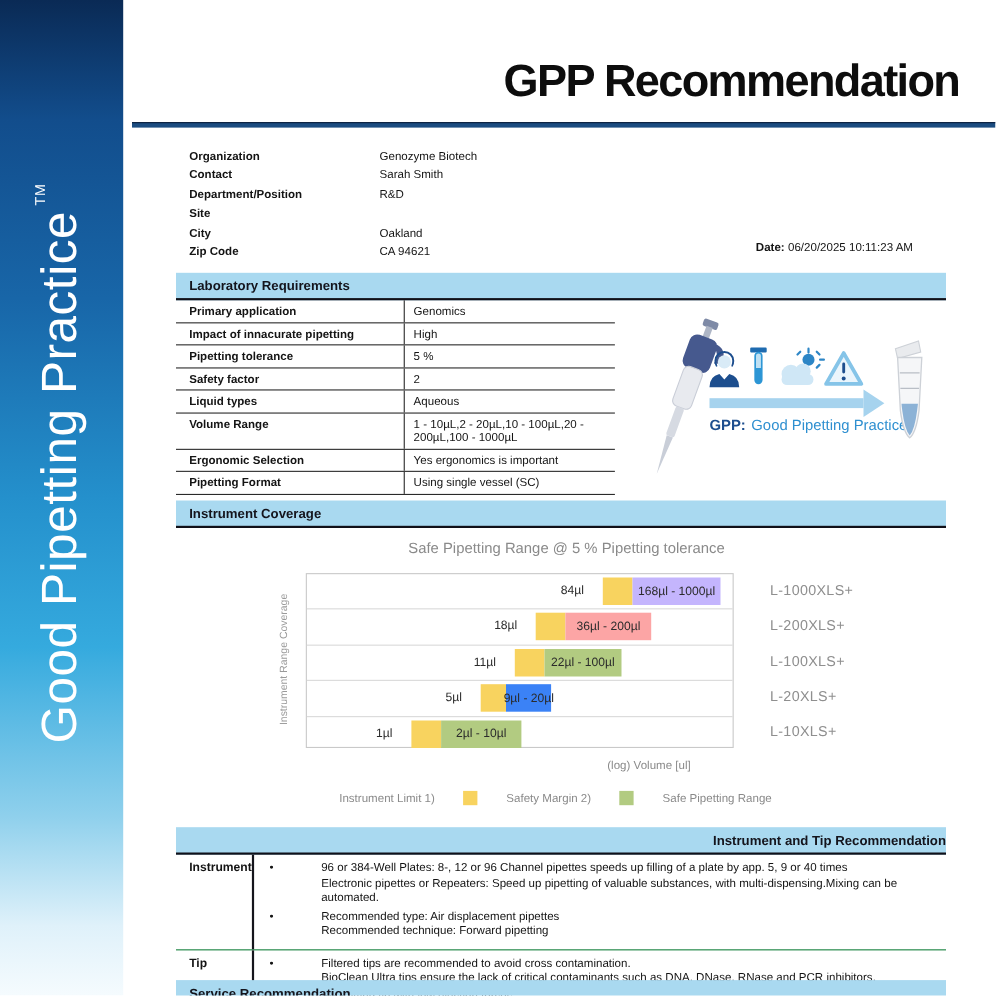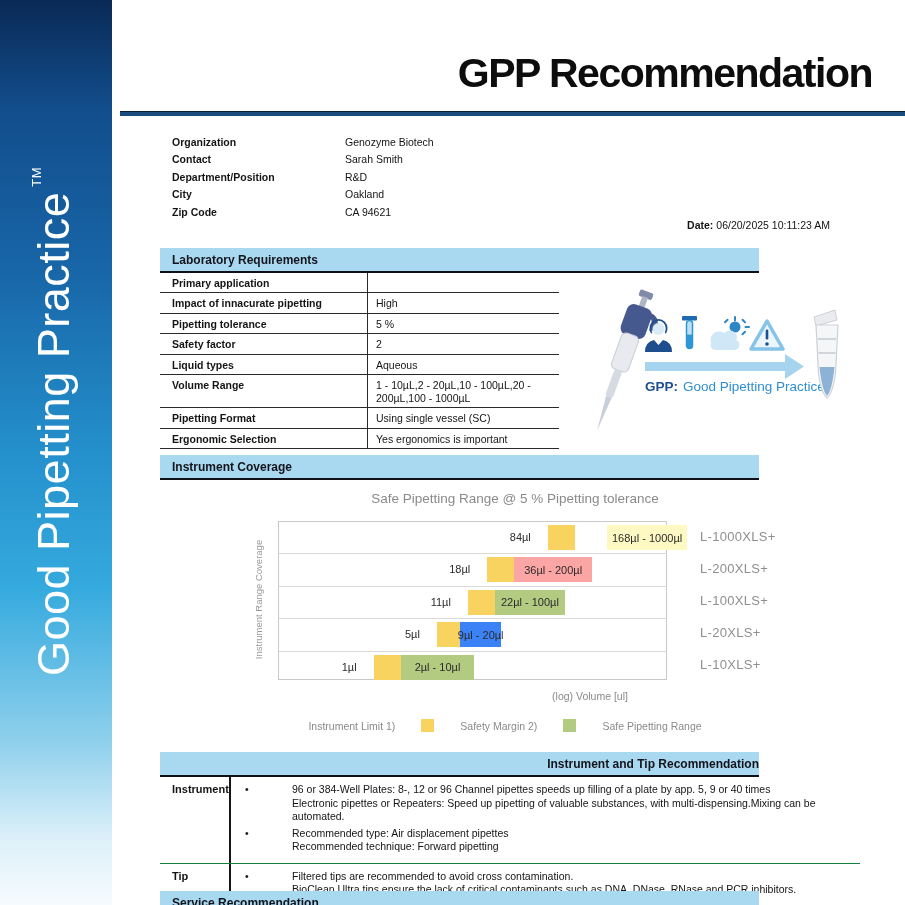--- a/index.html
+++ b/index.html
@@ -21,21 +21,21 @@
   .title{position:absolute;top:50px;right:33px;margin:0;font-size:41px;font-weight:700;letter-spacing:-1.5px;color:#0d0d0d;}
   .top-rule{position:absolute;left:120px;width:785px;top:111px;height:5px;background:#1b4c80;border-top:1px solid #0a1e3c;box-sizing:border-box;}
   
   .customer{position:absolute;left:172px;top:133px;width:480px;font-size:10.5px;}
   .customer-row{display:flex;height:17.5px;align-items:center;}
   .customer-row .lbl{width:173px;font-weight:700;}
   .date-line{position:absolute;top:219px;right:75px;font-size:10.5px;}
   .date-line b{margin-right:3px;}
   
   .section-bar{
-    position:absolute;left:160px;width:599px;height:25px;background:#a9d9f0;
+    position:absolute;left:160px;width:700px;height:25px;background:#a9d9f0;
     border-bottom:2px solid #101018;box-sizing:border-box;display:flex;align-items:center;
     padding-left:12px;font-size:12px;font-weight:700;color:#14141c;
   }
   .bar-lab{top:248px;} .bar-cov{top:455px;} .bar-rec{top:752px;justify-content:flex-end;} .bar-svc{top:891px;}
   
   .lab-table{position:absolute;left:160px;top:273px;width:399px;font-size:10.5px;}
   .lab-row{display:flex;border-bottom:1px solid #2a2a2a;}
   .lab-row .lbl{width:208px;font-weight:700;padding:4px 6px 3px 12px;box-sizing:border-box;border-right:1px solid #2a2a2a;}
   .lab-row .val{flex:1;padding:4px 4px 3px 8px;line-height:12.5px;}
   
@@ -84,38 +84,43 @@
     </div>
     <div class="customer-row">
       <span class="lbl">Contact</span>
       <span class="val">Sarah Smith</span>
     </div>
     <div class="customer-row">
       <span class="lbl">Department/Position</span>
       <span class="val">R&amp;D</span>
     </div>
     <div class="customer-row">
+      <span class="lbl">Site</span>
+      <span class="val"></span>
+    </div>
+    <div class="customer-row">
       <span class="lbl">City</span>
       <span class="val">Oakland</span>
     </div>
     <div class="customer-row">
       <span class="lbl">Zip Code</span>
       <span class="val">CA 94621</span>
     </div>
   </div>
 <div class="date-line">
   <b>Date:</b><span>06/20/2025 10:11:23 AM</span>
 </div>
 
 <div class="section-bar bar-lab">
   <span>Laboratory Requirements</span>
 </div>
 <div class="lab-table" id="lab-table">
     <div class="lab-row">
       <div class="lbl">Primary application</div>
+      <div class="val">Genomics</div>
     </div>
     <div class="lab-row">
       <div class="lbl">Impact of innacurate pipetting</div>
       <div class="val">High</div>
     </div>
     <div class="lab-row">
       <div class="lbl">Pipetting tolerance</div>
       <div class="val">5 %</div>
     </div>
     <div class="lab-row">
@@ -124,26 +129,26 @@
     </div>
     <div class="lab-row">
       <div class="lbl">Liquid types</div>
       <div class="val">Aqueous</div>
     </div>
     <div class="lab-row">
       <div class="lbl">Volume Range</div>
       <div class="val">1 - 10µL,2 - 20µL,10 - 100µL,20 - 200µL,100 - 1000µL</div>
     </div>
     <div class="lab-row">
+      <div class="lbl">Ergonomic Selection</div>
+      <div class="val">Yes ergonomics is important</div>
+    </div>
+    <div class="lab-row">
       <div class="lbl">Pipetting Format</div>
       <div class="val">Using single vessel (SC)</div>
-    </div>
-    <div class="lab-row">
-      <div class="lbl">Ergonomic Selection</div>
-      <div class="val">Yes ergonomics is important</div>
     </div>
   </div>
 
 <svg class="illustration" width="317" height="160" viewBox="0 0 317 160">
   <g transform="translate(47,4) rotate(20)">
     <rect x="6" y="0" width="14" height="7" rx="2" fill="#7e8aa6"></rect>
     <rect x="10" y="6" width="6" height="12" fill="#aeb6c6"></rect>
     <rect x="0" y="16" width="26" height="32" rx="7" fill="#46598e"></rect>
     <path d="M25,19 q11,2 9,15 l-6,2 q2,-11 -5,-13 z" fill="#46598e"></path>
     <rect x="4" y="46" width="18" height="38" rx="5" fill="#e8eaef" stroke="#c9cdd7" stroke-width="1"></rect>
@@ -196,21 +201,21 @@
 <div class="section-bar bar-cov">
   <span>Instrument Coverage</span>
 </div>
 
 <div class="chart-title">Safe Pipetting Range @ 5 % Pipetting tolerance</div>
 <div class="y-label">Instrument Range Coverage</div>
 <div class="plot" id="chart-plot">
     <div class="chart-row">
       <div class="limit-label" style="right: 135.209px;">84µl</div>
       <div class="bar-yellow" style="left: 268.791px; width: 27.2434px; background: rgb(248, 211, 95);"></div>
-      <div class="bar-green" style="left: 296.034px; width: 70.1101px; background: #fef9c3; margin-left: 32px;">
+      <div class="bar-green" style="left: 296.034px; width: 70.1101px; background: #c4b5fd;">
         <span>168µl - 1000µl</span>
       </div>
     </div>
     <div class="chart-row">
       <div class="limit-label" style="right: 195.755px;">18µl</div>
       <div class="bar-yellow" style="left: 208.245px; width: 27.2434px; background: rgb(248, 211, 95);"></div>
       <div class="bar-green" style="left: 235.488px; width: 67.3984px; background: #fca5a5;">
         <span>36µl - 200µl</span>
       </div>
     </div>

